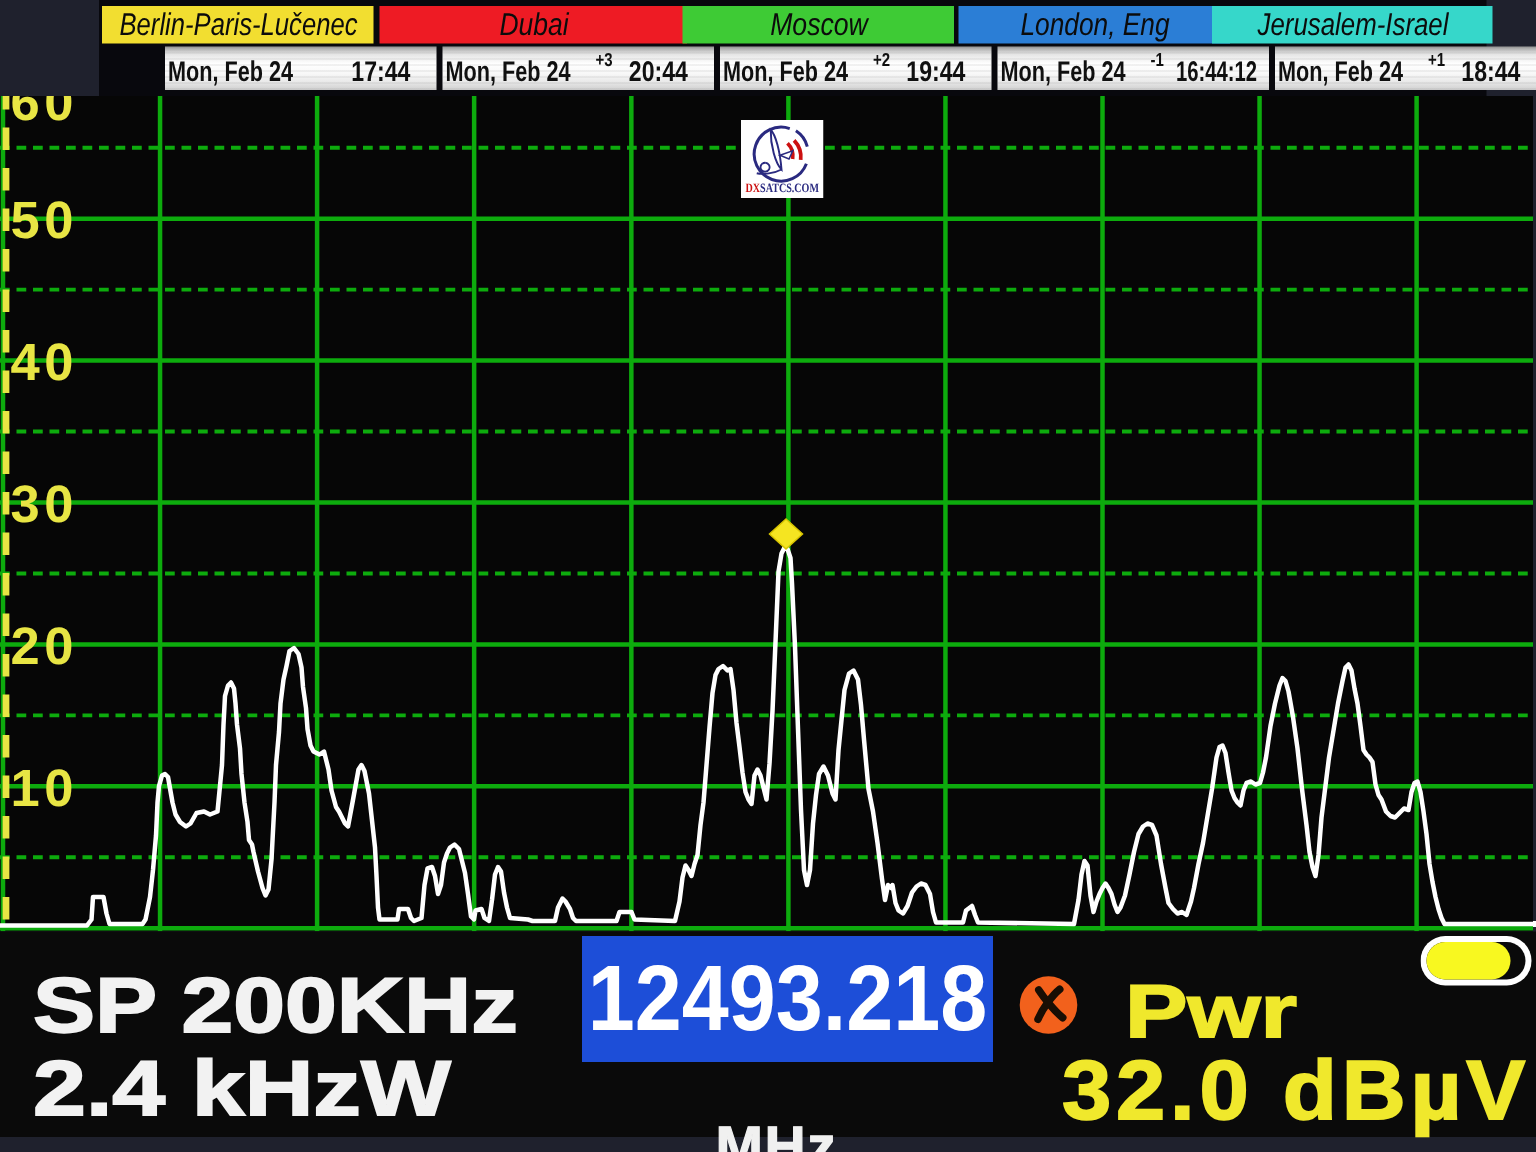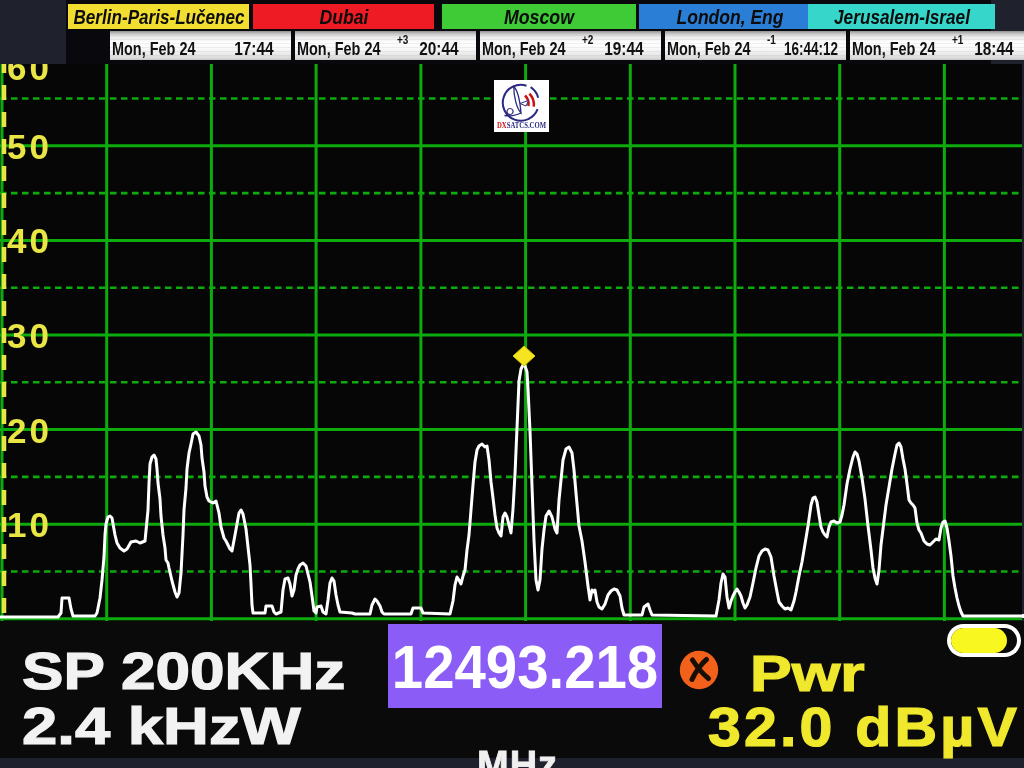--- a/index.html
+++ b/index.html
@@ -1,64 +1,64 @@
 <!DOCTYPE html>
 <html><head><meta charset="utf-8">
 <style>
   html,body{margin:0;padding:0;}
   body{width:1024px;height:768px;background:#1f212d;overflow:hidden;
        font-family:"Liberation Sans",sans-serif;position:relative;}
   #clockbar{position:absolute;left:66px;top:0;width:925px;height:64px;background:#08080d;}
   .hcell{position:absolute;top:4px;height:25px;line-height:26px;text-align:center;
-        font-weight:bold;font-style:italic;font-size:21px;color:#0c0c0c;white-space:nowrap;}
+        font-weight:normal;font-style:italic;font-size:21px;color:#0c0c0c;white-space:nowrap;}
   .hin{position:absolute;left:50%;top:0;white-space:nowrap;transform:translateX(-50%) scaleX(var(--hs,0.82));}
   .tcell{position:absolute;top:31px;height:29px;
         background:repeating-linear-gradient(rgba(120,120,120,0.10) 0 1px, rgba(255,255,255,0) 1px 4px),
         linear-gradient(#979797 0%,#e3e3e3 16%,#ffffff 40%,#f8f8f8 62%,#eaeaea 80%,#d0d0d0 100%);
         font-weight:bold;font-size:19px;color:#101010;margin-left:42px;}
   .tdate{position:absolute;left:2px;top:6.5px;transform:scaleX(0.76);transform-origin:0 0;white-space:nowrap;}
   .ttime{position:absolute;top:6.5px;transform-origin:100% 0;white-space:nowrap;}
   .tsup{position:absolute;left:102px;top:1.5px;font-size:12.5px;transform:scaleX(0.8);transform-origin:0 0;}
   #chart{position:absolute;left:0;top:64px;width:1022px;height:557px;background:#060606;overflow:hidden;}
   .gs{stroke:#0dab0d;stroke-width:3;}
   .gd{stroke:#0dab0d;stroke-width:2.6;stroke-dasharray:6.5 4.5;}
   .ylab{font-family:"Liberation Sans",sans-serif;font-weight:bold;font-size:35px;
         fill:#e8e544;letter-spacing:3px;}
   #bottom{position:absolute;left:0;top:621px;width:1024px;height:137px;background:#0a0a0a;}
   #sp1{position:absolute;left:22px;top:641px;font-size:52px;font-weight:bold;color:#f2f2f2;-webkit-text-stroke:1.2px #f2f2f2;
        transform:scaleX(1.194);transform-origin:0 0;white-space:nowrap;}
   #sp2{position:absolute;left:22px;top:696px;font-size:52px;font-weight:bold;color:#f2f2f2;-webkit-text-stroke:1.2px #f2f2f2;
        transform:scaleX(1.22);transform-origin:0 0;white-space:nowrap;}
-  #bluebox{position:absolute;left:388px;top:624px;width:274px;height:84px;background:#8b5cf6;}
+  #bluebox{position:absolute;left:388px;top:624px;width:274px;height:84px;background:#1d4ed8;}
   #bnum{position:absolute;left:137px;top:42px;font-size:62px;font-weight:bold;color:#ffffff;
        transform:translate(-50%,-50%) scaleX(0.909);white-space:nowrap;}
   #mhz{position:absolute;left:477px;top:712px;letter-spacing:1px;font-size:38px;font-weight:bold;color:#f0f0f0;margin-top:32px;-webkit-text-stroke:0.8px #f0f0f0;}
   #pwr{position:absolute;left:750px;top:645px;font-size:50px;font-weight:bold;color:#f0e82c;-webkit-text-stroke:1.2px #f0e82c;
        transform:scaleX(1.25);transform-origin:0 0;}
   #dbuv{position:absolute;left:708px;top:694px;font-size:56px;font-weight:bold;color:#f0e82c;-webkit-text-stroke:1.2px #f0e82c;
        letter-spacing:3px;transform:scaleX(1.055);transform-origin:0 0;white-space:nowrap;}
 </style></head>
 <body>
 <div id="clockbar"></div>
 <div class="hcell" style="left:68px;width:181px;background:#f2de30;">
     <span class="hin" style="--hs:0.814;">Berlin-Paris-Lučenec</span>
   </div>
 <div class="tcell" style="left:68px;width:181px;">
     <span class="tdate">Mon, Feb 24</span>
     <span class="ttime" style="right:17px;transform:scaleX(0.81);">17:44</span>
   </div>
-<div class="hcell" style="left:253px;width:181px;background:#ee1b24;">
+<div class="hcell" style="left:253px;width:181px;background:#ee1b24;padding-left:24px;">
     <span class="hin" style="--hs:0.84;">Dubai</span>
   </div>
 <div class="tcell" style="left:253px;width:181px;">
     <span class="tdate">Mon, Feb 24</span>
     <span class="tsup">+3</span>
     <span class="ttime" style="right:17px;transform:scaleX(0.81);">20:44</span>
   </div>
-<div class="hcell" style="left:442px;width:181px;background:#3ecb35;padding-left:13px;">
+<div class="hcell" style="left:455px;width:181px;background:#3ecb35;">
     <span class="hin" style="--hs:0.845;">Moscow</span>
   </div>
 <div class="tcell" style="left:438px;width:181px;">
     <span class="tdate">Mon, Feb 24</span>
     <span class="tsup">+2</span>
     <span class="ttime" style="right:17px;transform:scaleX(0.81);">19:44</span>
   </div>
 <div class="hcell" style="left:623px;width:181px;background:#2b7ed6;margin-left:16px;">
     <span class="hin" style="--hs:0.834;">London, Eng</span>
   </div>

